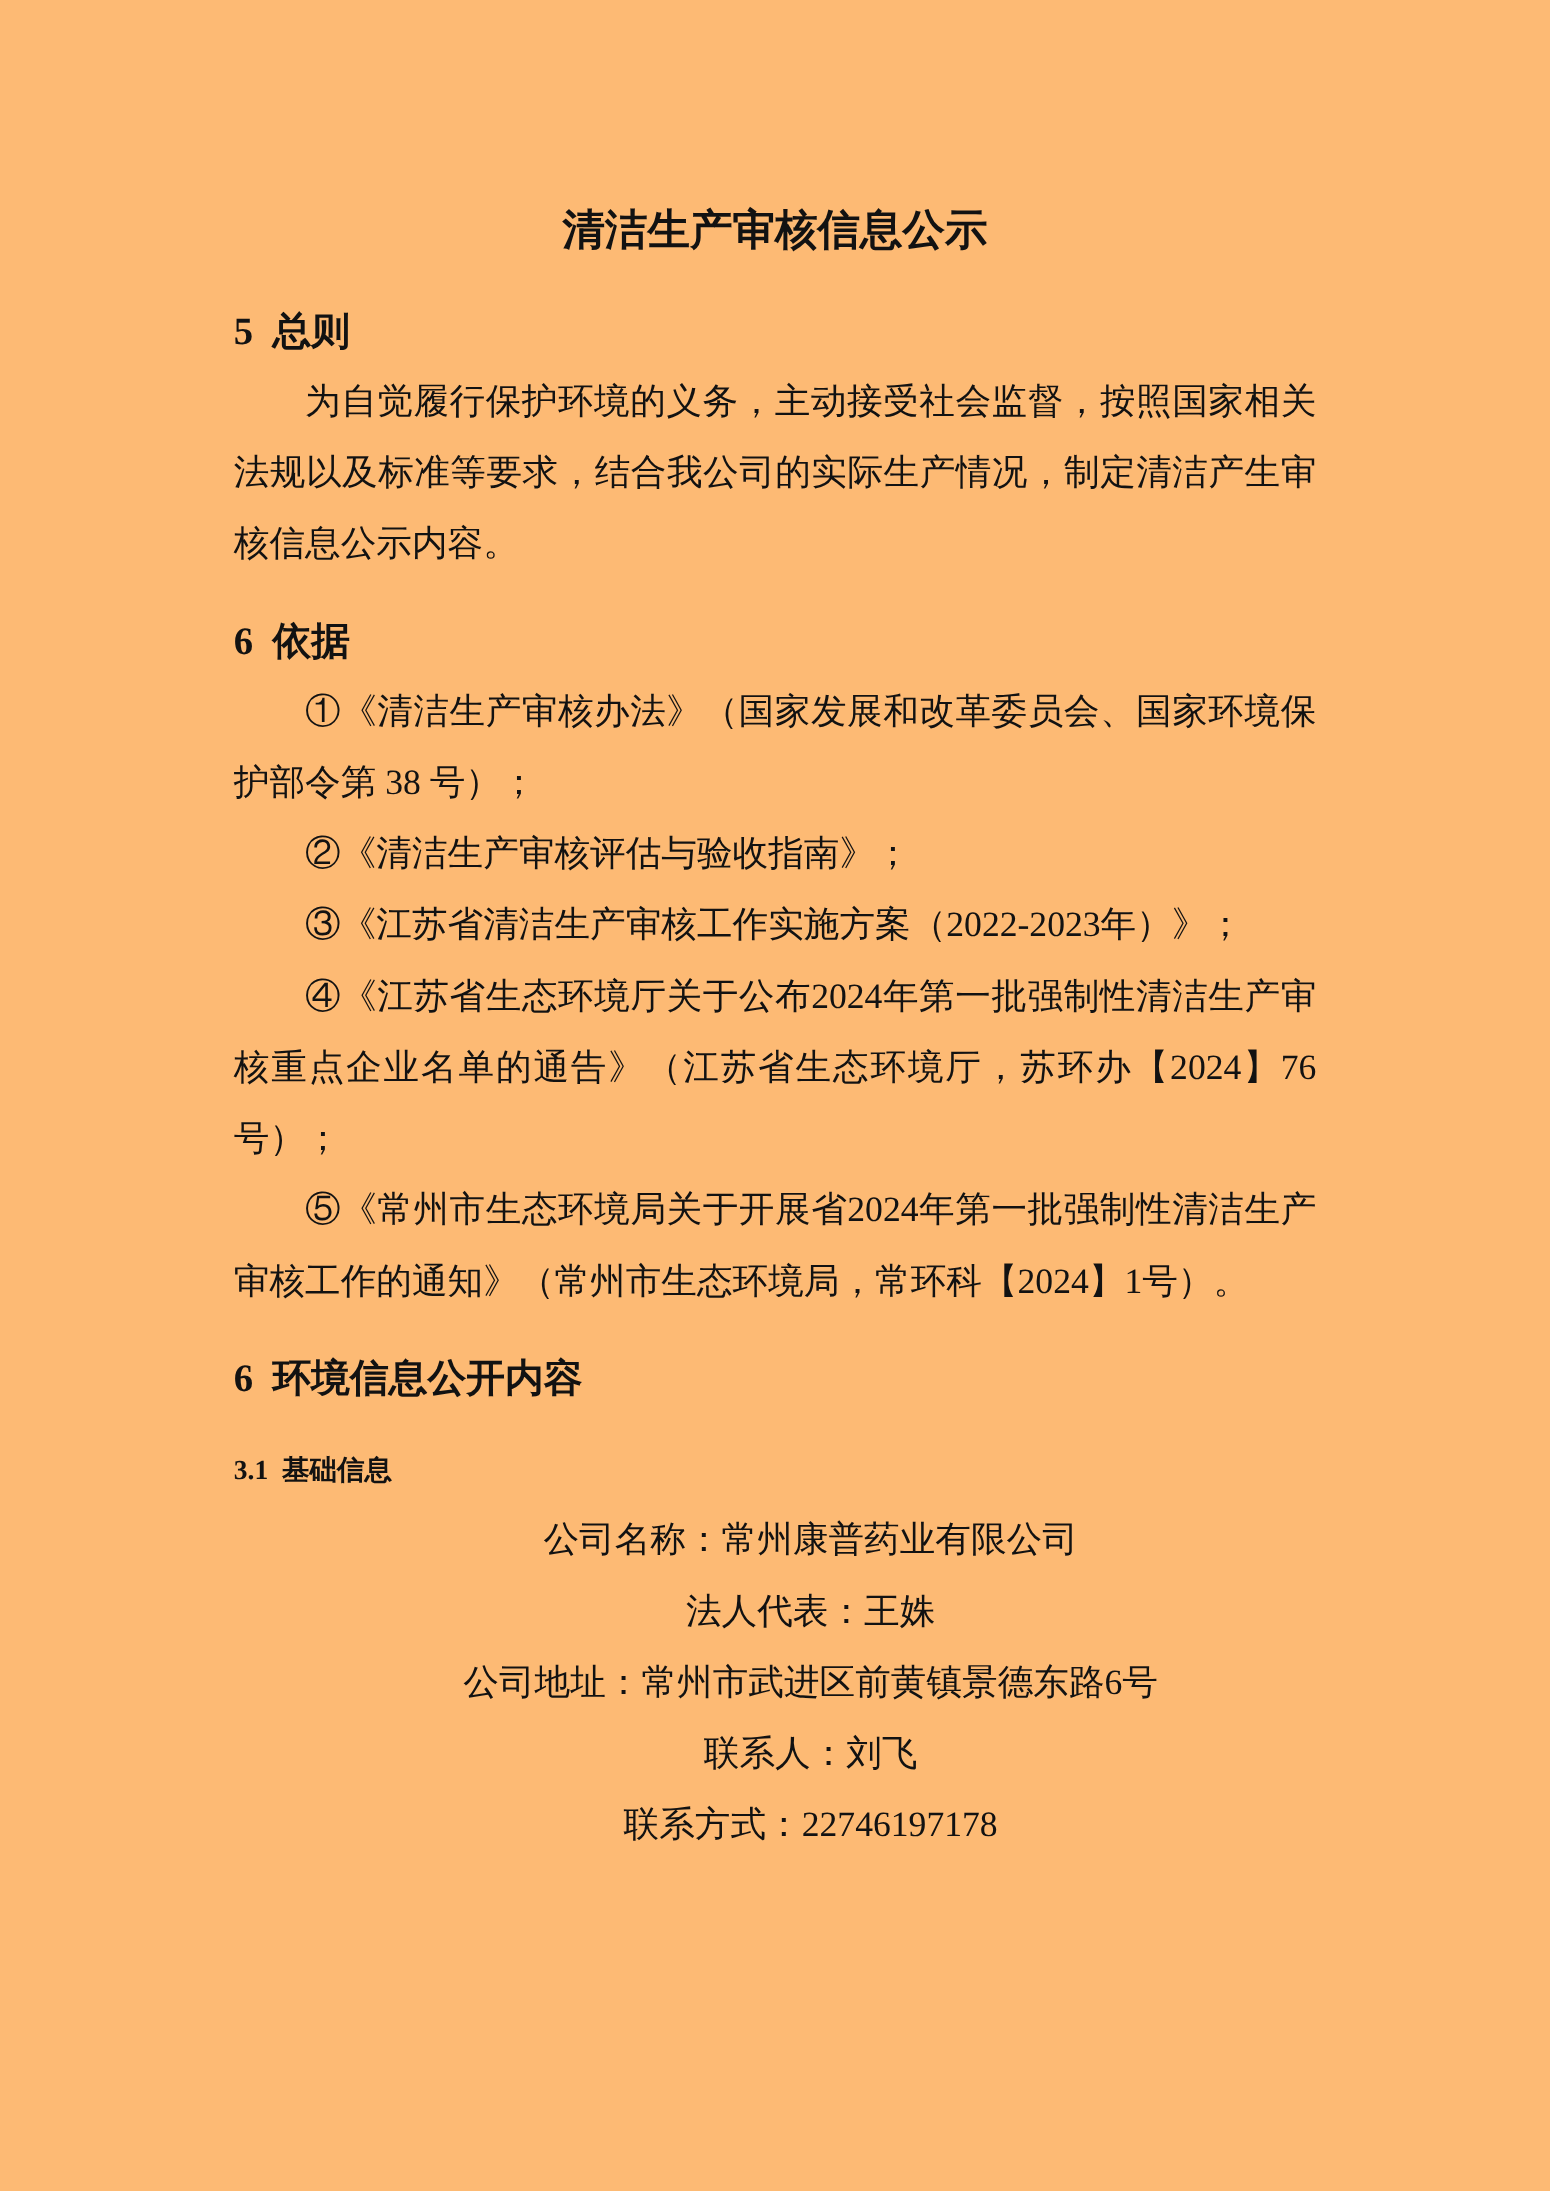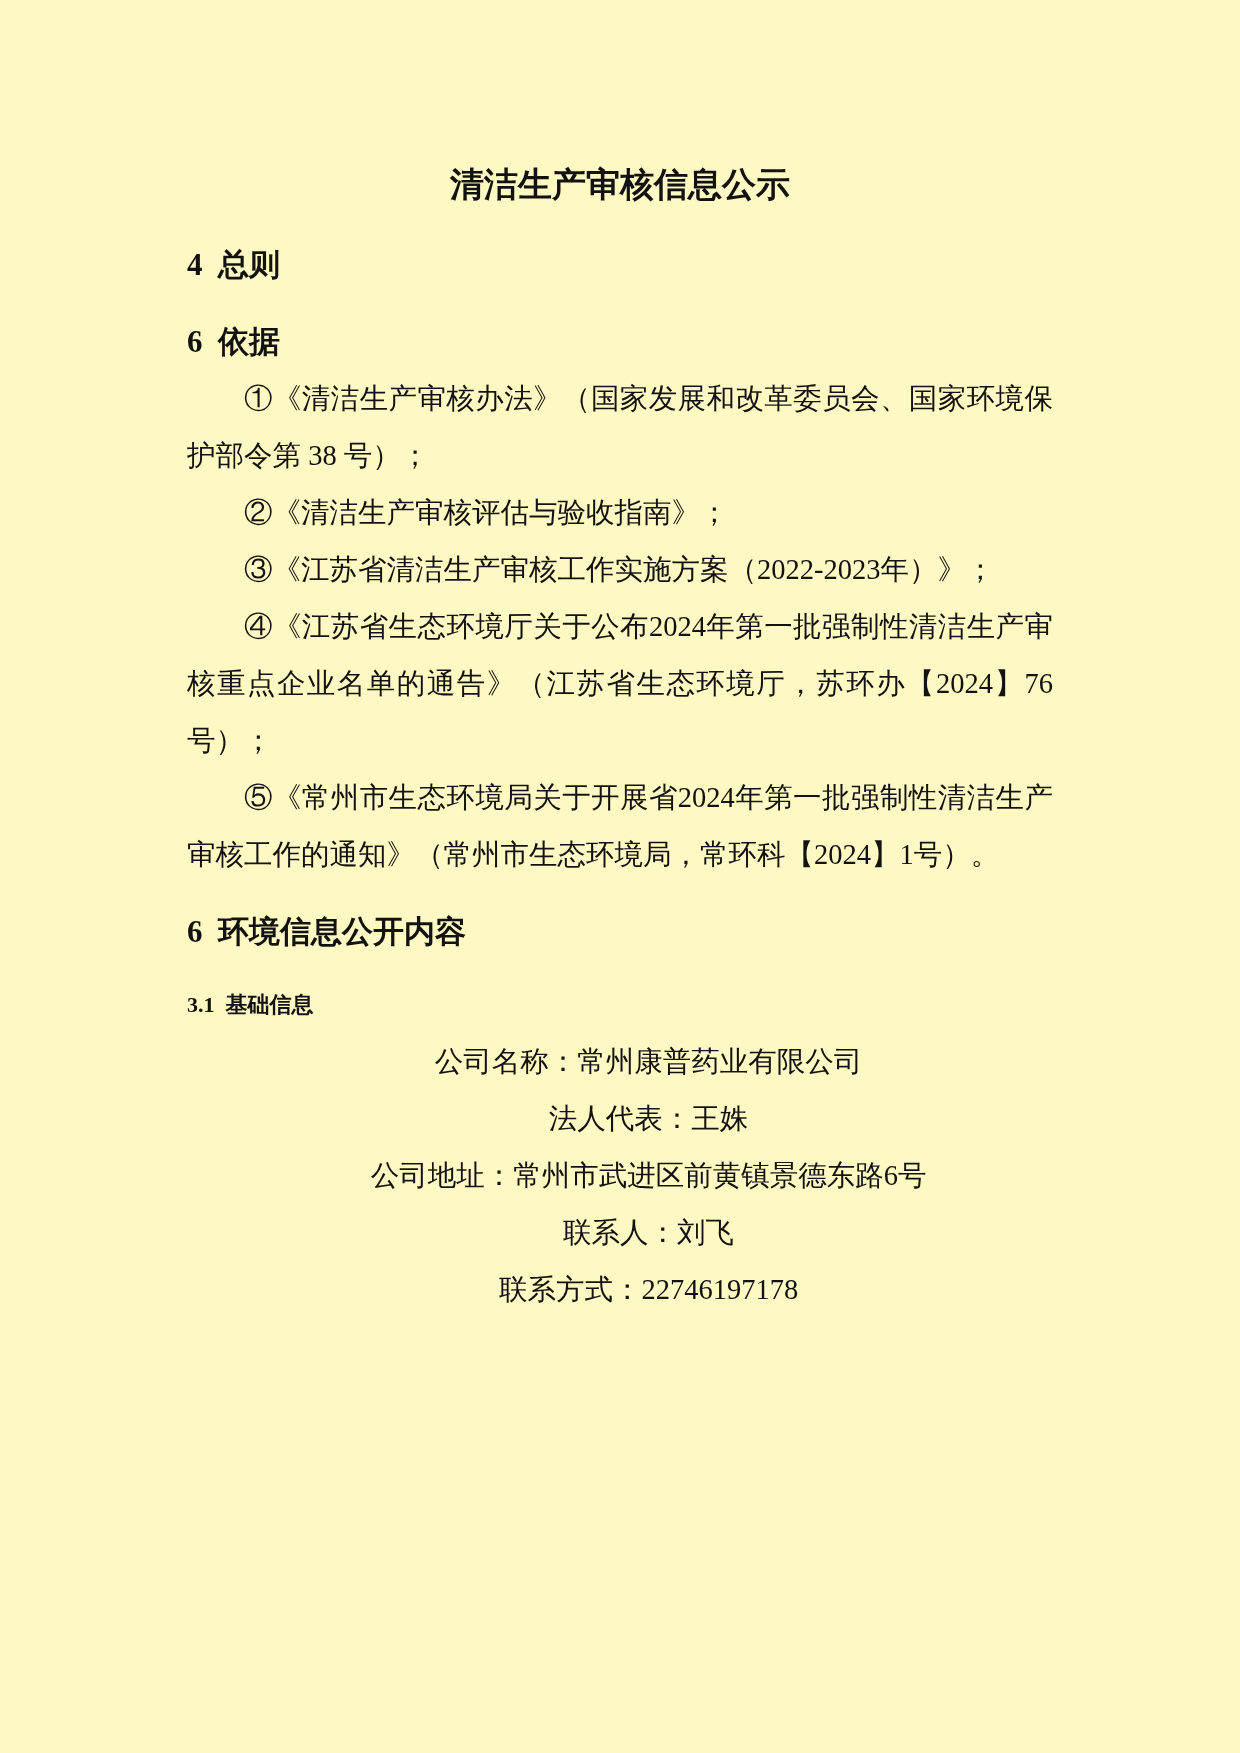--- a/index.html
+++ b/index.html
@@ -7,21 +7,21 @@
     padding: 0;
     background: #ffffff;
   }
   .page {
     position: relative;
     width: 1240px;
     height: 1753px;
     margin: 0 auto;
     box-sizing: border-box;
     padding: 154px 187px 0 187px;
-    background: #fef9c3;
+    background: #fdba74;
     color: #121212;
     font-family: "Liberation Serif", "DejaVu Serif", serif;
     overflow: hidden;
   }
   .doc-title {
     margin: 0;
     font-size: 34px;
     line-height: 62px;
     font-weight: bold;
     text-align: center;
@@ -59,22 +59,23 @@
     text-align: center;
   }
 </style>
 </head>
 <body>
 
 <div class="page">
 
   <h1 class="doc-title"><span>清洁生产审核信息公示</span></h1>
 
-  <h2 class="sec-heading">4  总则</h2>
+  <h2 class="sec-heading">5  总则</h2>
 
+  <p class="body-para">为自觉履行保护环境的义务，主动接受社会监督，按照国家相关法规以及标准等要求，结合我公司的实际生产情况，制定清洁产生审核信息公示内容。</p>
 
   <h2 class="sec-heading">6  依据</h2>
 
   <p class="body-para">①《清洁生产审核办法》（国家发展和改革委员会、国家环境保护部令第 38 号）；</p>
 
   <p class="body-para">②《清洁生产审核评估与验收指南》；</p>
 
   <p class="body-para">③《江苏省清洁生产审核工作实施方案（2022-2023年）》；</p>
 
   <p class="body-para">④《江苏省生态环境厅关于公布2024年第一批强制性清洁生产审核重点企业名单的通告》（江苏省生态环境厅，苏环办【2024】76号）；</p>

